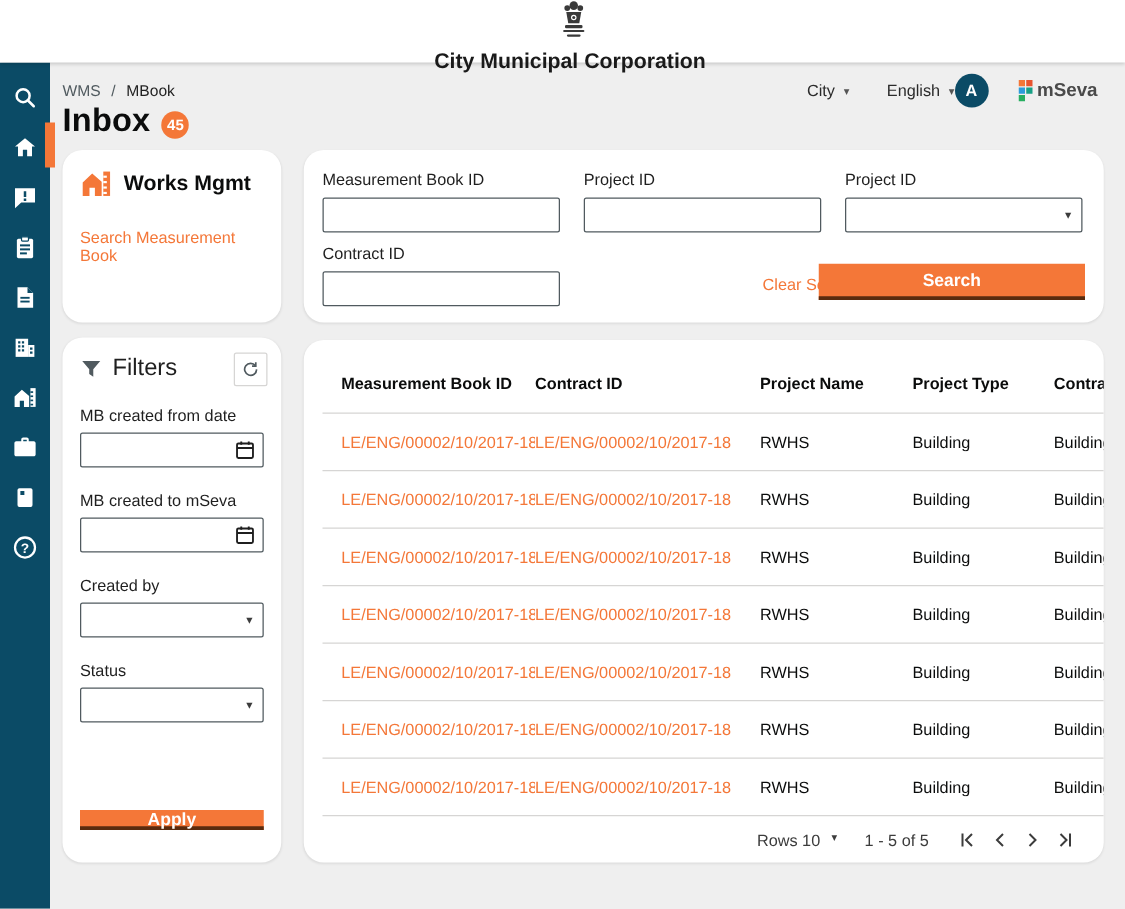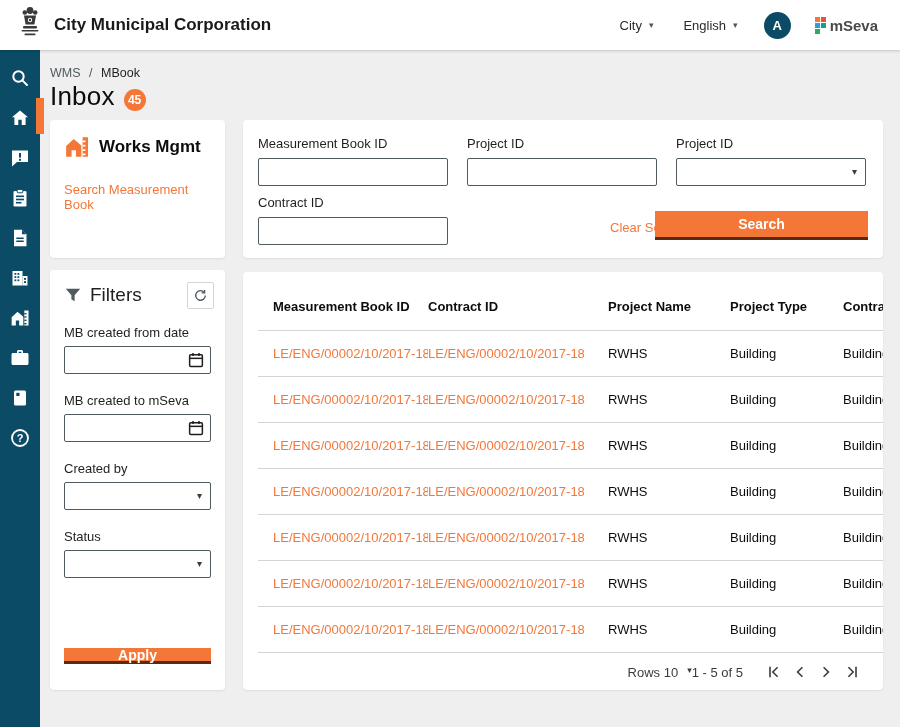--- a/index.html
+++ b/index.html
@@ -5,29 +5,29 @@
   * { margin:0; padding:0; box-sizing:border-box; }
   html,body { width:900px; height:727px; }
   body {
     position:relative; background:#EFEFEF; overflow:hidden;
     font-family:"Liberation Sans", sans-serif; color:#0B0C0C;
   }
   
   .app-header {
     position:absolute; top:0; left:0; width:900px; height:50px;
     background:#fff; box-shadow:0 1px 3px rgba(0,0,0,.18); z-index:10;
-    display:flex; align-items:center;
+    display:flex; align-items:center;flex-direction:column;
   }
   .emblem { margin-left:18px; }
   .app-title { font-size:17px; font-weight:bold; margin-left:12px; color:#1a1a1a; }
   .hdr-right { margin-left:auto; display:flex; align-items:center; margin-right:22px; }
   .hdr-menu { font-size:13px; color:#2b2b2b; display:flex; align-items:center; cursor:pointer; }
   .hdr-menu .caret { font-size:9px; color:#555; margin-left:7px; }
   .m-city { margin-right:30px; }
-  .m-lang { margin-right:26px; }
+  .m-lang { }
   .avatar {
     width:27px; height:27px; border-radius:50%; background:#0B4B66; color:#fff;
     font-size:13px; font-weight:bold; display:flex; align-items:center; justify-content:center;
     margin-right:24px;
   }
   .brand { display:flex; align-items:center; }
   .brand-squares { display:grid; grid-template-columns:5px 5px; grid-template-rows:5px 5px 5px; gap:1px; margin-right:4px; }
   .brand-squares i { display:block; }
   .bs1{ background:#F47738; } .bs2{ background:#E8542F; }
   .bs3{ background:#2D9CDB; } .bs4{ background:#27AE60; } .bs5{ background:#16A085; }
@@ -39,29 +39,29 @@
     background:#0B4B66; z-index:9; padding-top:8px;
   }
   .nav-item { width:40px; height:40px; display:flex; align-items:center; justify-content:center; cursor:pointer; }
   .active-bar { position:absolute; left:36px; top:98px; width:8px; height:36px; background:#F47738; z-index:11; }
 
   
   .breadcrumb { position:absolute; left:50px; top:66px; font-size:12.5px; color:#505A5F; }
   .breadcrumb .sep { margin:0 5px; color:#505A5F; }
   .breadcrumb .bc-current { color:#1f1f1f; }
   .page-title-row { position:absolute; left:50px; top:81px; display:flex; align-items:center; }
-  .page-title { font-size:26px; font-weight:normal; color:#0B0C0C; letter-spacing:.2px; }
+  .page-title { font-size:26px; font-weight:bold; color:#0B0C0C; letter-spacing:.2px; }
   .count-badge {
     width:22px; height:22px; border-radius:50%; background:#F47738; color:#fff;
     font-size:12px; font-weight:bold; display:flex; align-items:center; justify-content:center;
     margin-left:9px; margin-top:6px;
   }
 
   
-  .card { position:absolute; background:#fff; border-radius:4px; box-shadow:0 1px 2px rgba(0,0,0,.08); }
+  .card { position:absolute; background:#fff; border-radius:16px; box-shadow:0 1px 2px rgba(0,0,0,.08); }
   .works-card { left:50px; top:120px; width:175px; height:138px; padding:14px; }
   .works-head { display:flex; align-items:center; }
   .works-title { font-size:17px; font-weight:bold; margin-left:9px; }
   .works-link { display:block; margin-top:22px; font-size:13px; color:#F47738; text-decoration:none; cursor:pointer; }
 
   .filters-card { left:50px; top:270px; width:175px; height:420px; padding:14px; }
   .filters-head { display:flex; align-items:center; }
   .filters-title { font-size:19px; margin-left:8px; color:#1f1f1f; }
   .refresh-btn {
     position:absolute; right:11px; top:12px; width:27px; height:27px;
@@ -102,21 +102,21 @@
   .thead, .trow { display:grid; grid-template-columns:155px 180px 122px 113px 220px; padding-left:15px; }
   .thead { padding-top:27px; padding-bottom:16px; border-bottom:1px solid #D6D5D4; }
   .th { font-size:13px; font-weight:bold; white-space:nowrap; overflow:hidden; }
   .trow { height:46px; align-items:center; border-bottom:1px solid #D6D5D4; }
   .td { font-size:13px; white-space:nowrap; overflow:hidden; }
   .td.link { color:#F47738; text-decoration:none; cursor:pointer; }
   .tfoot {
     height:38px; display:flex; align-items:center; justify-content:flex-end;
     color:#3c3c3c; font-size:13px; padding-right:18px;
   }
-  .rows-pp { display:flex; align-items:flex-start; cursor:pointer; }
+  .rows-pp { display:flex; align-items:flex-start; cursor:pointer; margin-right:22px; }
   .rows-pp .caret { font-size:9px; color:#3c3c3c; margin-left:9px; }
   .range { margin-right:18px; }
   .pg-btn { width:26px; height:24px; display:flex; align-items:center; justify-content:center; cursor:pointer; }
 </style>
 </head>
 <body>
 
 <div class="app-header">
   <span class="emblem">
     <svg width="24" height="34" viewBox="0 0 24 34" fill="#3a3a3a">

